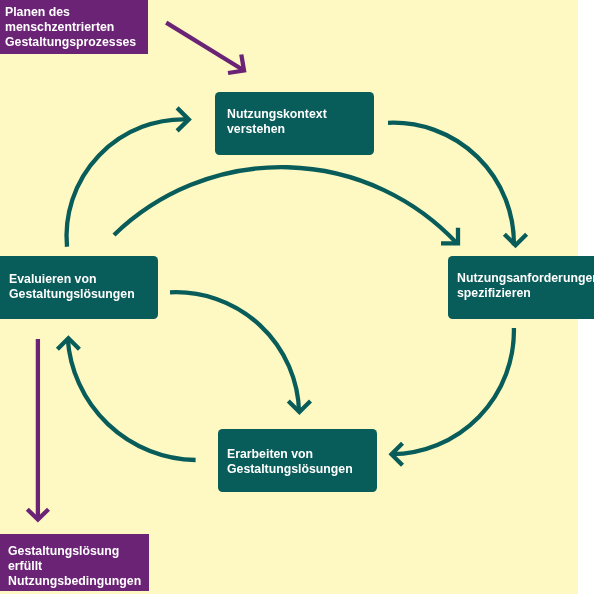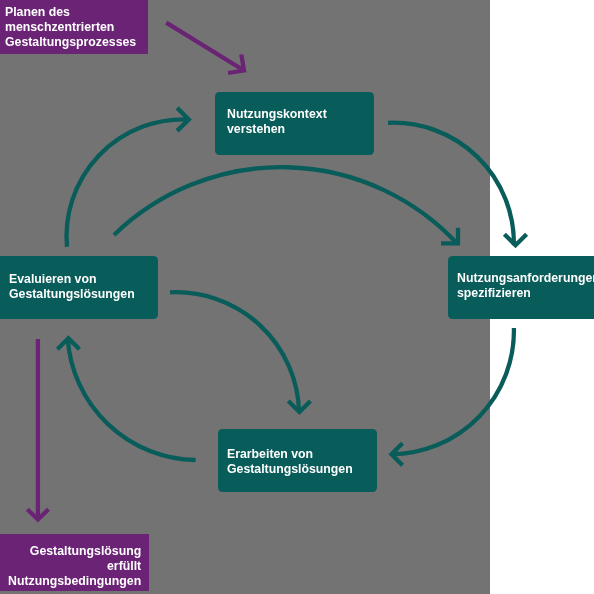--- a/index.html
+++ b/index.html
@@ -1,19 +1,19 @@
 <!DOCTYPE html>
 <html><head>
 <meta charset="utf-8">
 <title>Menschzentrierter Gestaltungsprozess</title>
 <style>
   html,body{margin:0;padding:0;}
   body{width:594px;height:594px;background:#ffffff;
        font-family:"Liberation Sans",sans-serif;overflow:hidden;}
-  #stage{position:relative;width:490px;height:594px;background:#737373;}
+  #stage{position:relative;width:578px;height:594px;background:#fef9c3;}
   svg#arrow-layer{position:absolute;left:0;top:0;width:594px;height:594px;}
   .node{position:absolute;box-sizing:border-box;display:flex;align-items:center;}
   .node .label{font-size:12.3px;font-weight:bold;color:#ffffff;
                line-height:15px;white-space:pre-line;}
   .node.teal{background:#085C59;border-radius:4.5px;}
   .node.purple{background:#6B2375;border-radius:0;}
 </style>
 </head>
 <body>
 
@@ -61,19 +61,19 @@
   <div class="node teal" style="left: 218px; top: 429px; width: 159px; height: 63px; padding: 3px 8px 0px 9px;">
     <span class="label">Erarbeiten von
 Gestaltungslösungen</span>
   </div>
 
   <div class="node teal" style="left: -8px; top: 256px; width: 166px; height: 63px; padding: 0px 0px 1px 17px;">
     <span class="label">Evaluieren von
 Gestaltungslösungen</span>
   </div>
 
-  <div class="node purple" style="left: 0px; top: 534px; width: 149px; height: 57px; padding: 7px 0px 0px 8px; text-align: right;">
+  <div class="node purple" style="left: 0px; top: 534px; width: 149px; height: 57px; padding: 7px 0px 0px 8px;">
     <span class="label">Gestaltungslösung
 erfüllt
 Nutzungsbedingungen</span>
   </div>
 
 </div>
 
 </body></html>

